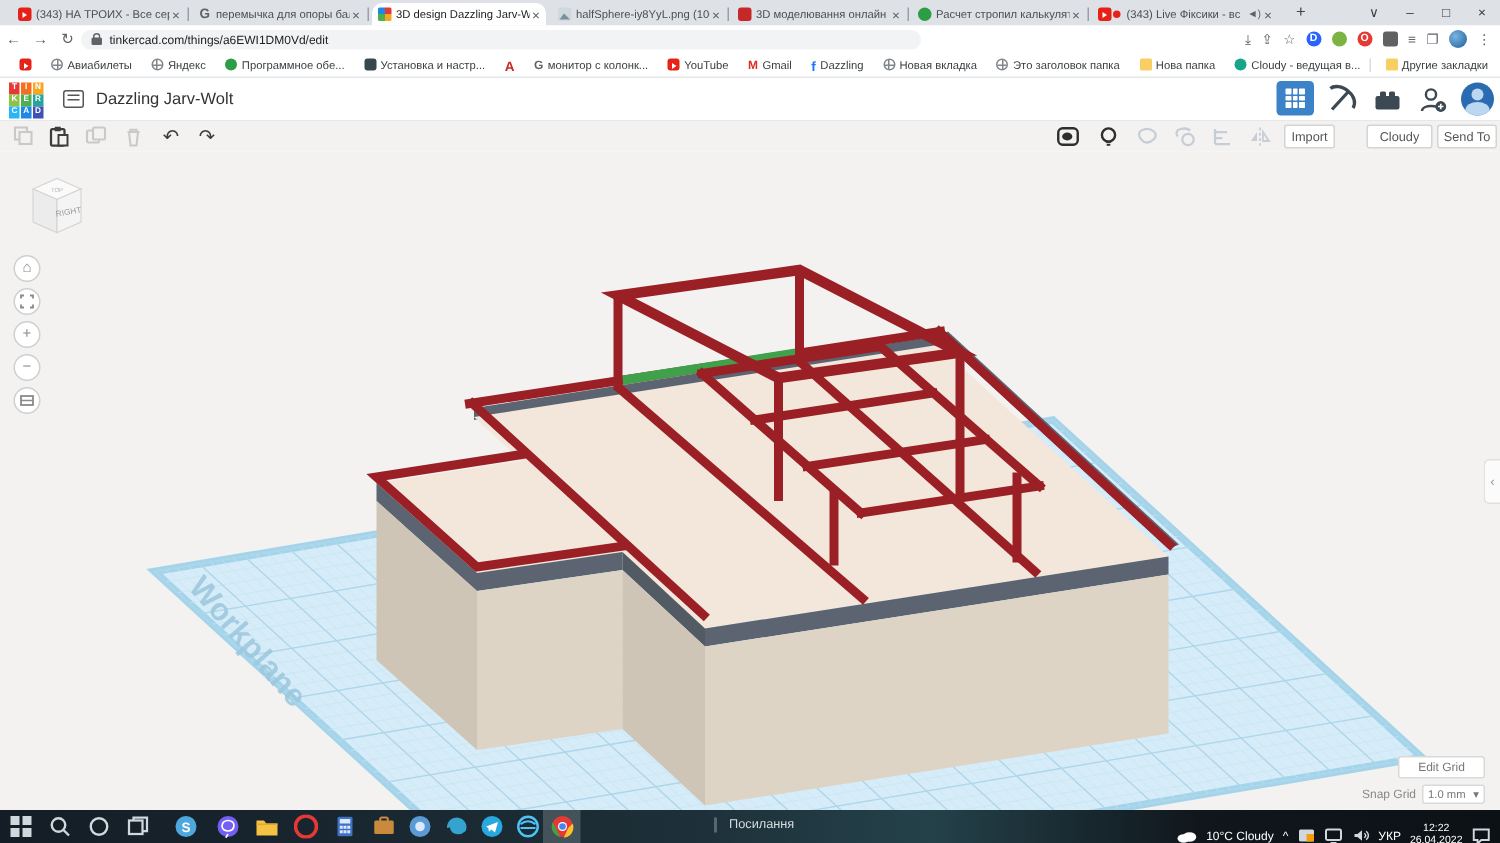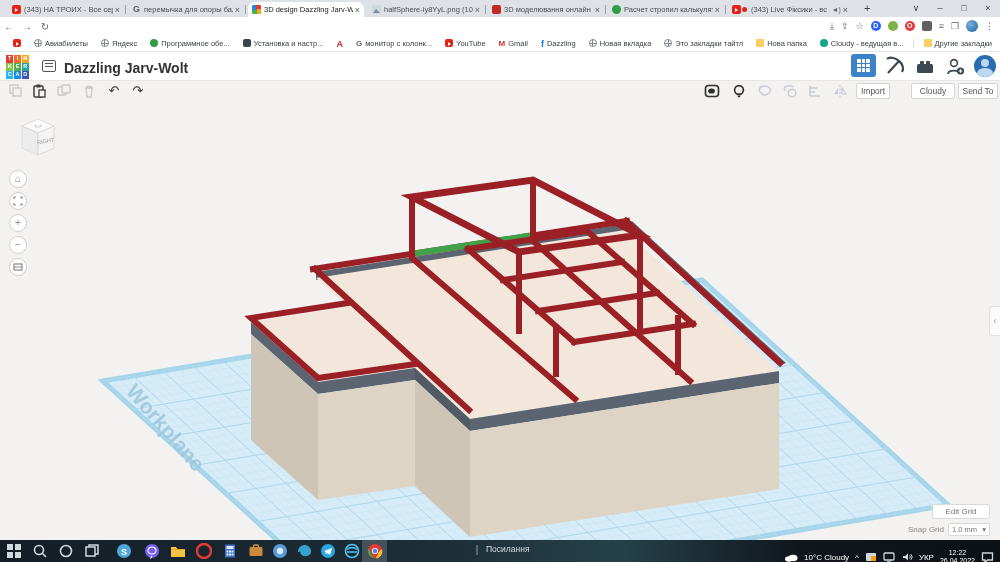--- a/index.html
+++ b/index.html
@@ -67,21 +67,21 @@
   
   .appheader { position:absolute; left:0; top:52px; width:1000px; height:29px; background:#fff; border-bottom:1px solid #e7e7e7; }
   .tklogo { position:absolute; left:6px; top:3px; width:23px; height:23px; display:grid;
             grid-template-columns:repeat(3,1fr); grid-template-rows:repeat(3,1fr); gap:0.5px; }
   .tklogo span { color:#fff; font-size:5.5px; font-weight:bold; text-align:center; line-height:7.5px; }
   .propicon { position:absolute; left:42px; top:8px; width:14px; height:12px; border:1.4px solid #555; border-radius:2px; }
   .propicon::after { content:""; position:absolute; left:2px; top:2px; right:2px; height:6px;
       background:linear-gradient(#555,#555) 0 0/100% 1.4px no-repeat,
                  linear-gradient(#555,#555) 0 3px/100% 1.4px no-repeat,
                  linear-gradient(#555,#555) 0 6px/100% 1.4px no-repeat; }
-  .apptitle { position:absolute; left:64px; top:8px; font-size:14px; font-weight:bold; color:#333; }
+  .apptitle { position:absolute; left:64px; top:8px; font-size:11px; font-weight:normal; color:#333; }
   .hdr-right { position:absolute; right:4px; top:2px; display:flex; align-items:center; gap:8px; }
   .gridbtn { width:25px; height:23px; background:#3b82c8; border-radius:3px; display:flex; align-items:center; justify-content:center; }
   .gridbtn .g9 { width:13px; height:13px; display:grid; grid-template-columns:repeat(3,1fr); grid-template-rows:repeat(3,1fr); gap:1px; }
   .gridbtn .g9 i { background:#fff; border-radius:0.5px; }
   .hdravatar { width:22px; height:22px; border-radius:50%; background:#2b6cb0; position:relative; overflow:hidden; }
   .hdravatar::before { content:""; position:absolute; left:7px; top:4px; width:8px; height:8px; border-radius:50%; background:#bcd7f0; }
   .hdravatar::after { content:""; position:absolute; left:3px; top:13px; width:16px; height:10px; border-radius:50%; background:#bcd7f0; }
 
   
   .edittb { position:absolute; left:0; top:81px; width:1000px; height:20px; background:#f3f2f1; }
@@ -166,20 +166,27 @@
   <div class="winctl" style="right:72px">∨</div>
   <div class="winctl" style="right:48px">–</div>
   <div class="winctl" style="right:24px">□</div>
   <div class="winctl" style="right:0">×</div>
 </div>
 
 <div class="addrbar">
   <span class="navbtn">←</span>
   <span class="navbtn">→</span>
   <span class="navbtn">↻</span>
+  <div class="omnibox">
+    <span class="lock">
+        <b></b>
+        <i></i>
+      </span>
+    <span>tinkercad.com/things/a6EWI1DM0Vd/edit</span>
+  </div>
   <div class="abar-icons">
     <span class="ic">⤓</span>
     <span class="ic">⇪</span>
     <span class="ic">☆</span>
     <span class="extdot" style="background:#2962ff">D</span>
     <span class="extdot" style="background:#7cb342"></span>
     <span class="extdot" style="background:#e53935">O</span>
     <span class="extdot" style="background:#616161; border-radius:2px"></span>
     <span class="ic">≡</span>
     <span class="ic">❐</span>
@@ -226,21 +233,21 @@
   <span class="bm">
       <span class="bmi bm-f">f</span>
       <span>Dazzling</span>
     </span>
   <span class="bm">
       <span class="bmi bm-globe"></span>
       <span>Новая вкладка</span>
     </span>
   <span class="bm">
       <span class="bmi bm-globe"></span>
-      <span>Это закладки тайтл</span>
+      <span>Это заголовок папка</span>
     </span>
   <span class="bm">
       <span class="bmi bm-folder"></span>
       <span>Нова папка</span>
     </span>
   <span class="bm">
       <span class="bmi bm-hotbit"></span>
       <span>Cloudy - ведущая в...</span>
     </span>
   <span class="bm bm-right">

